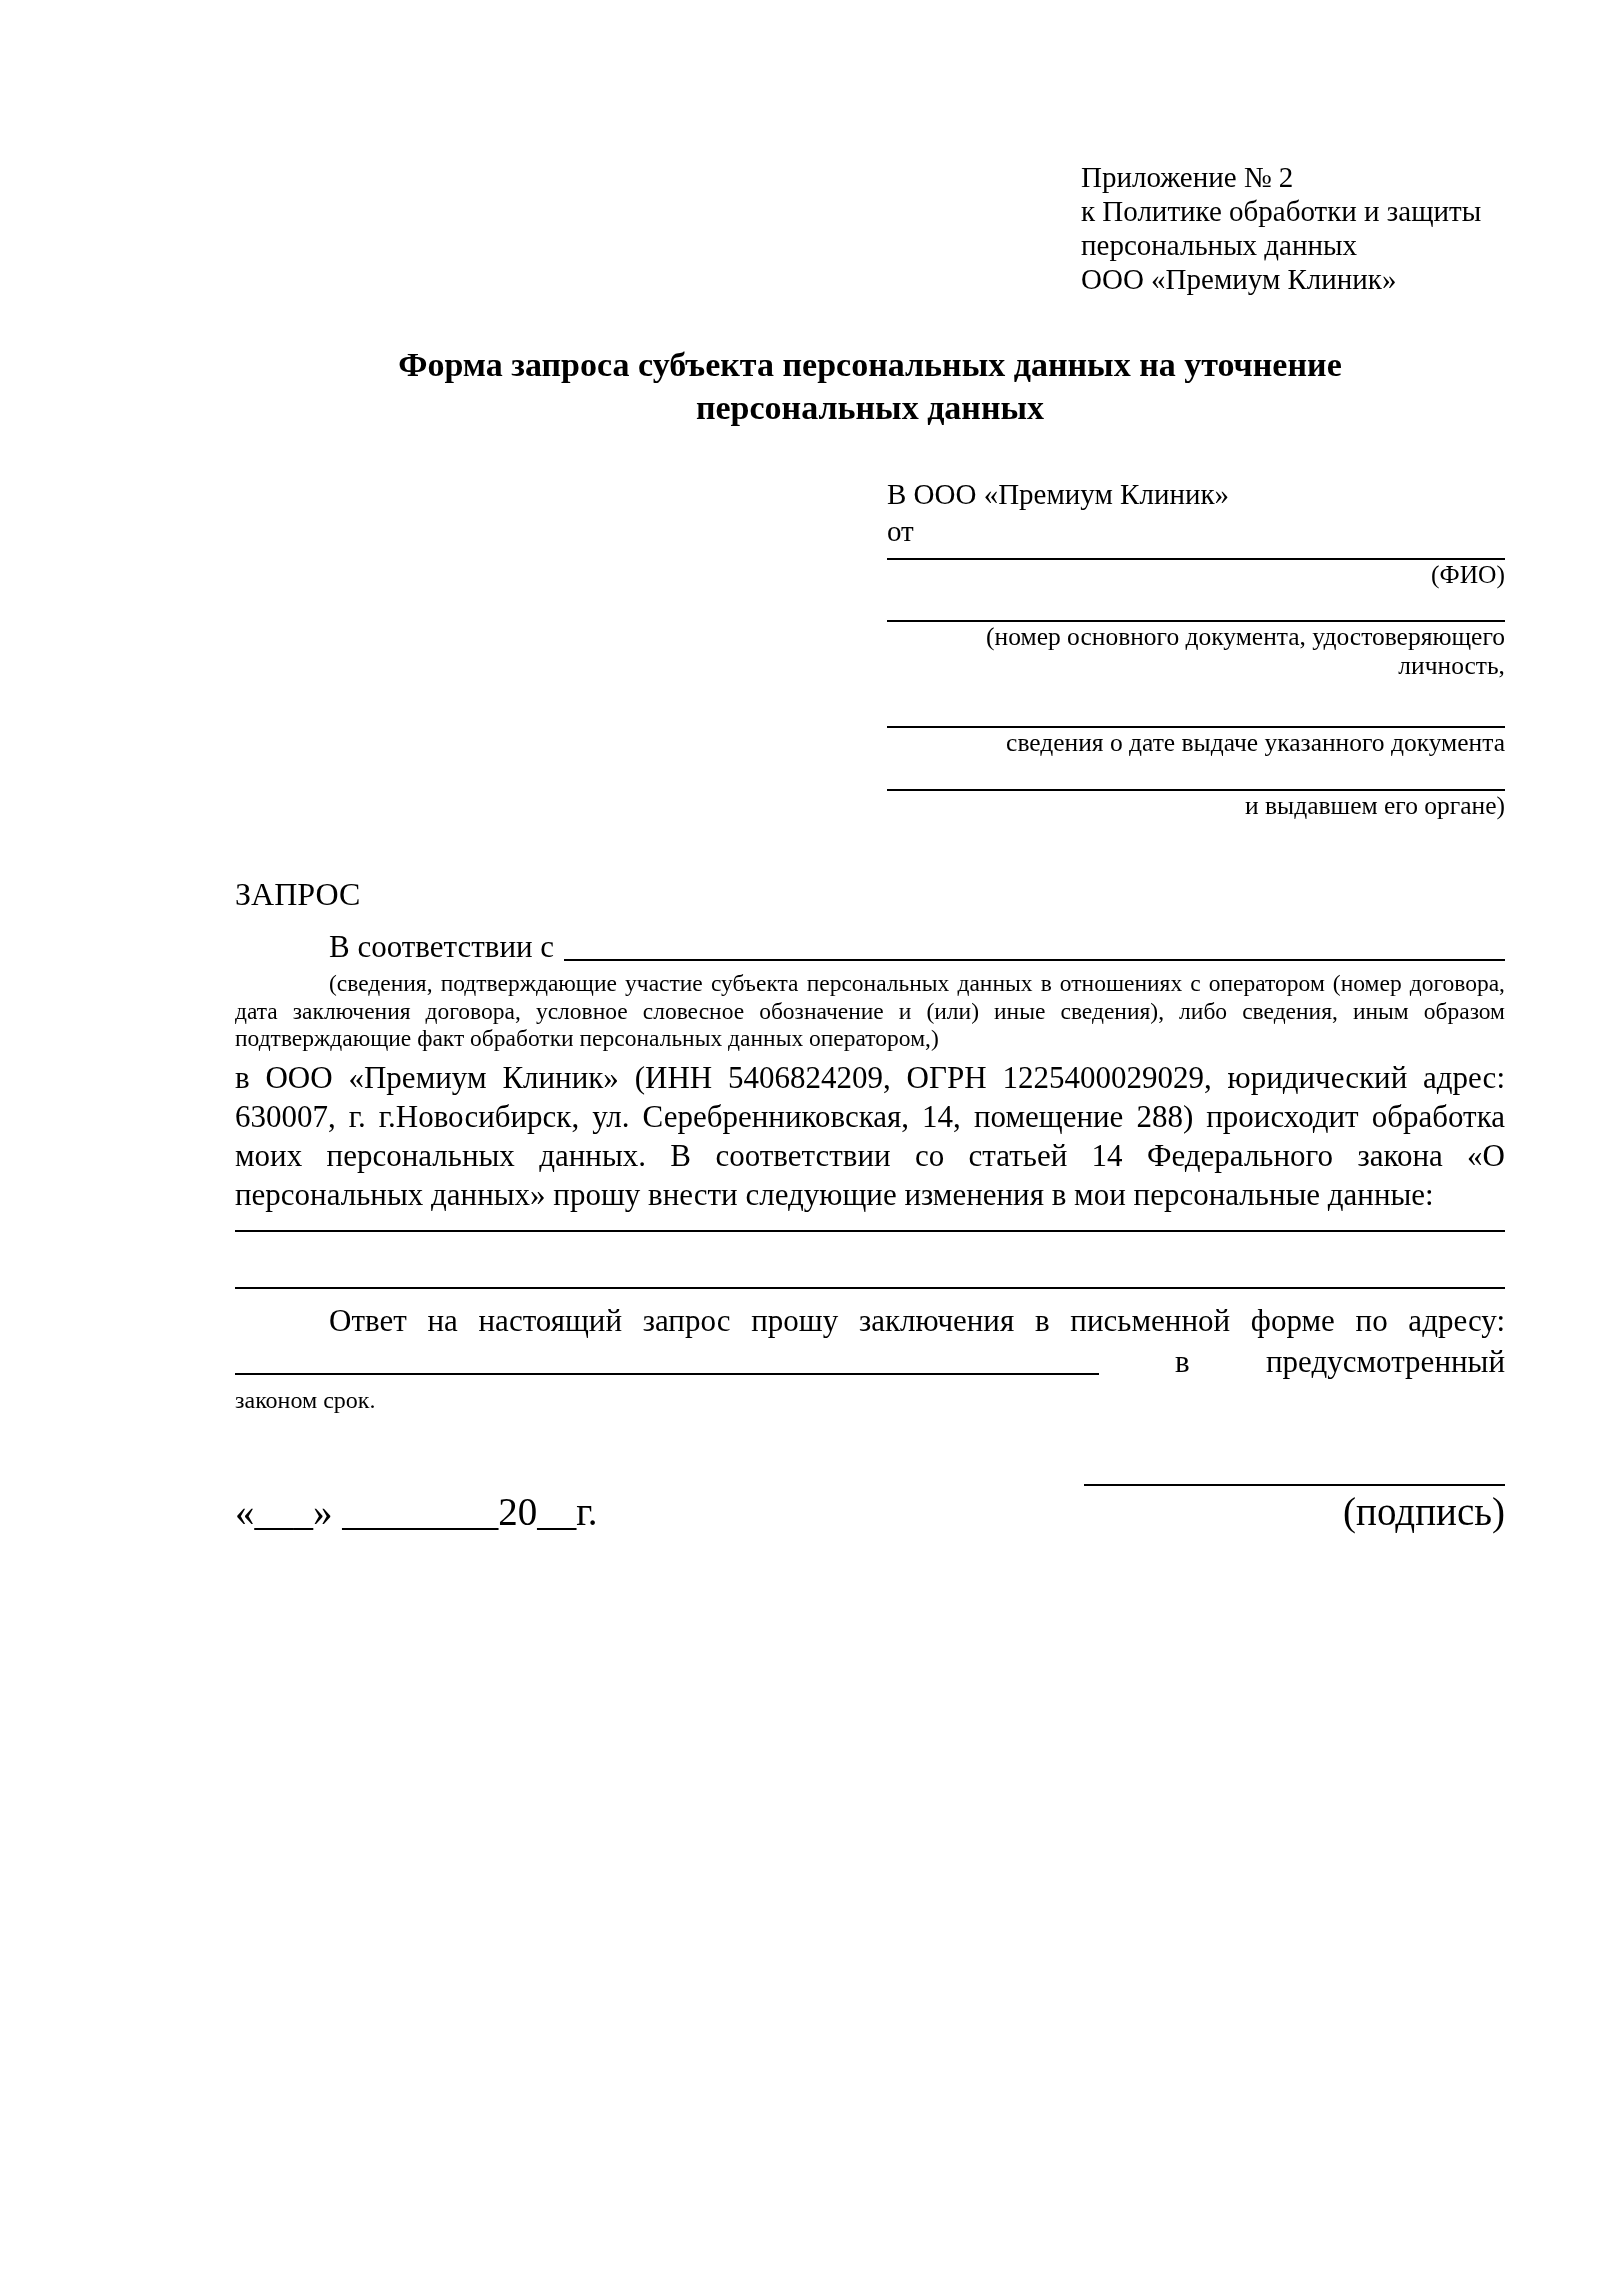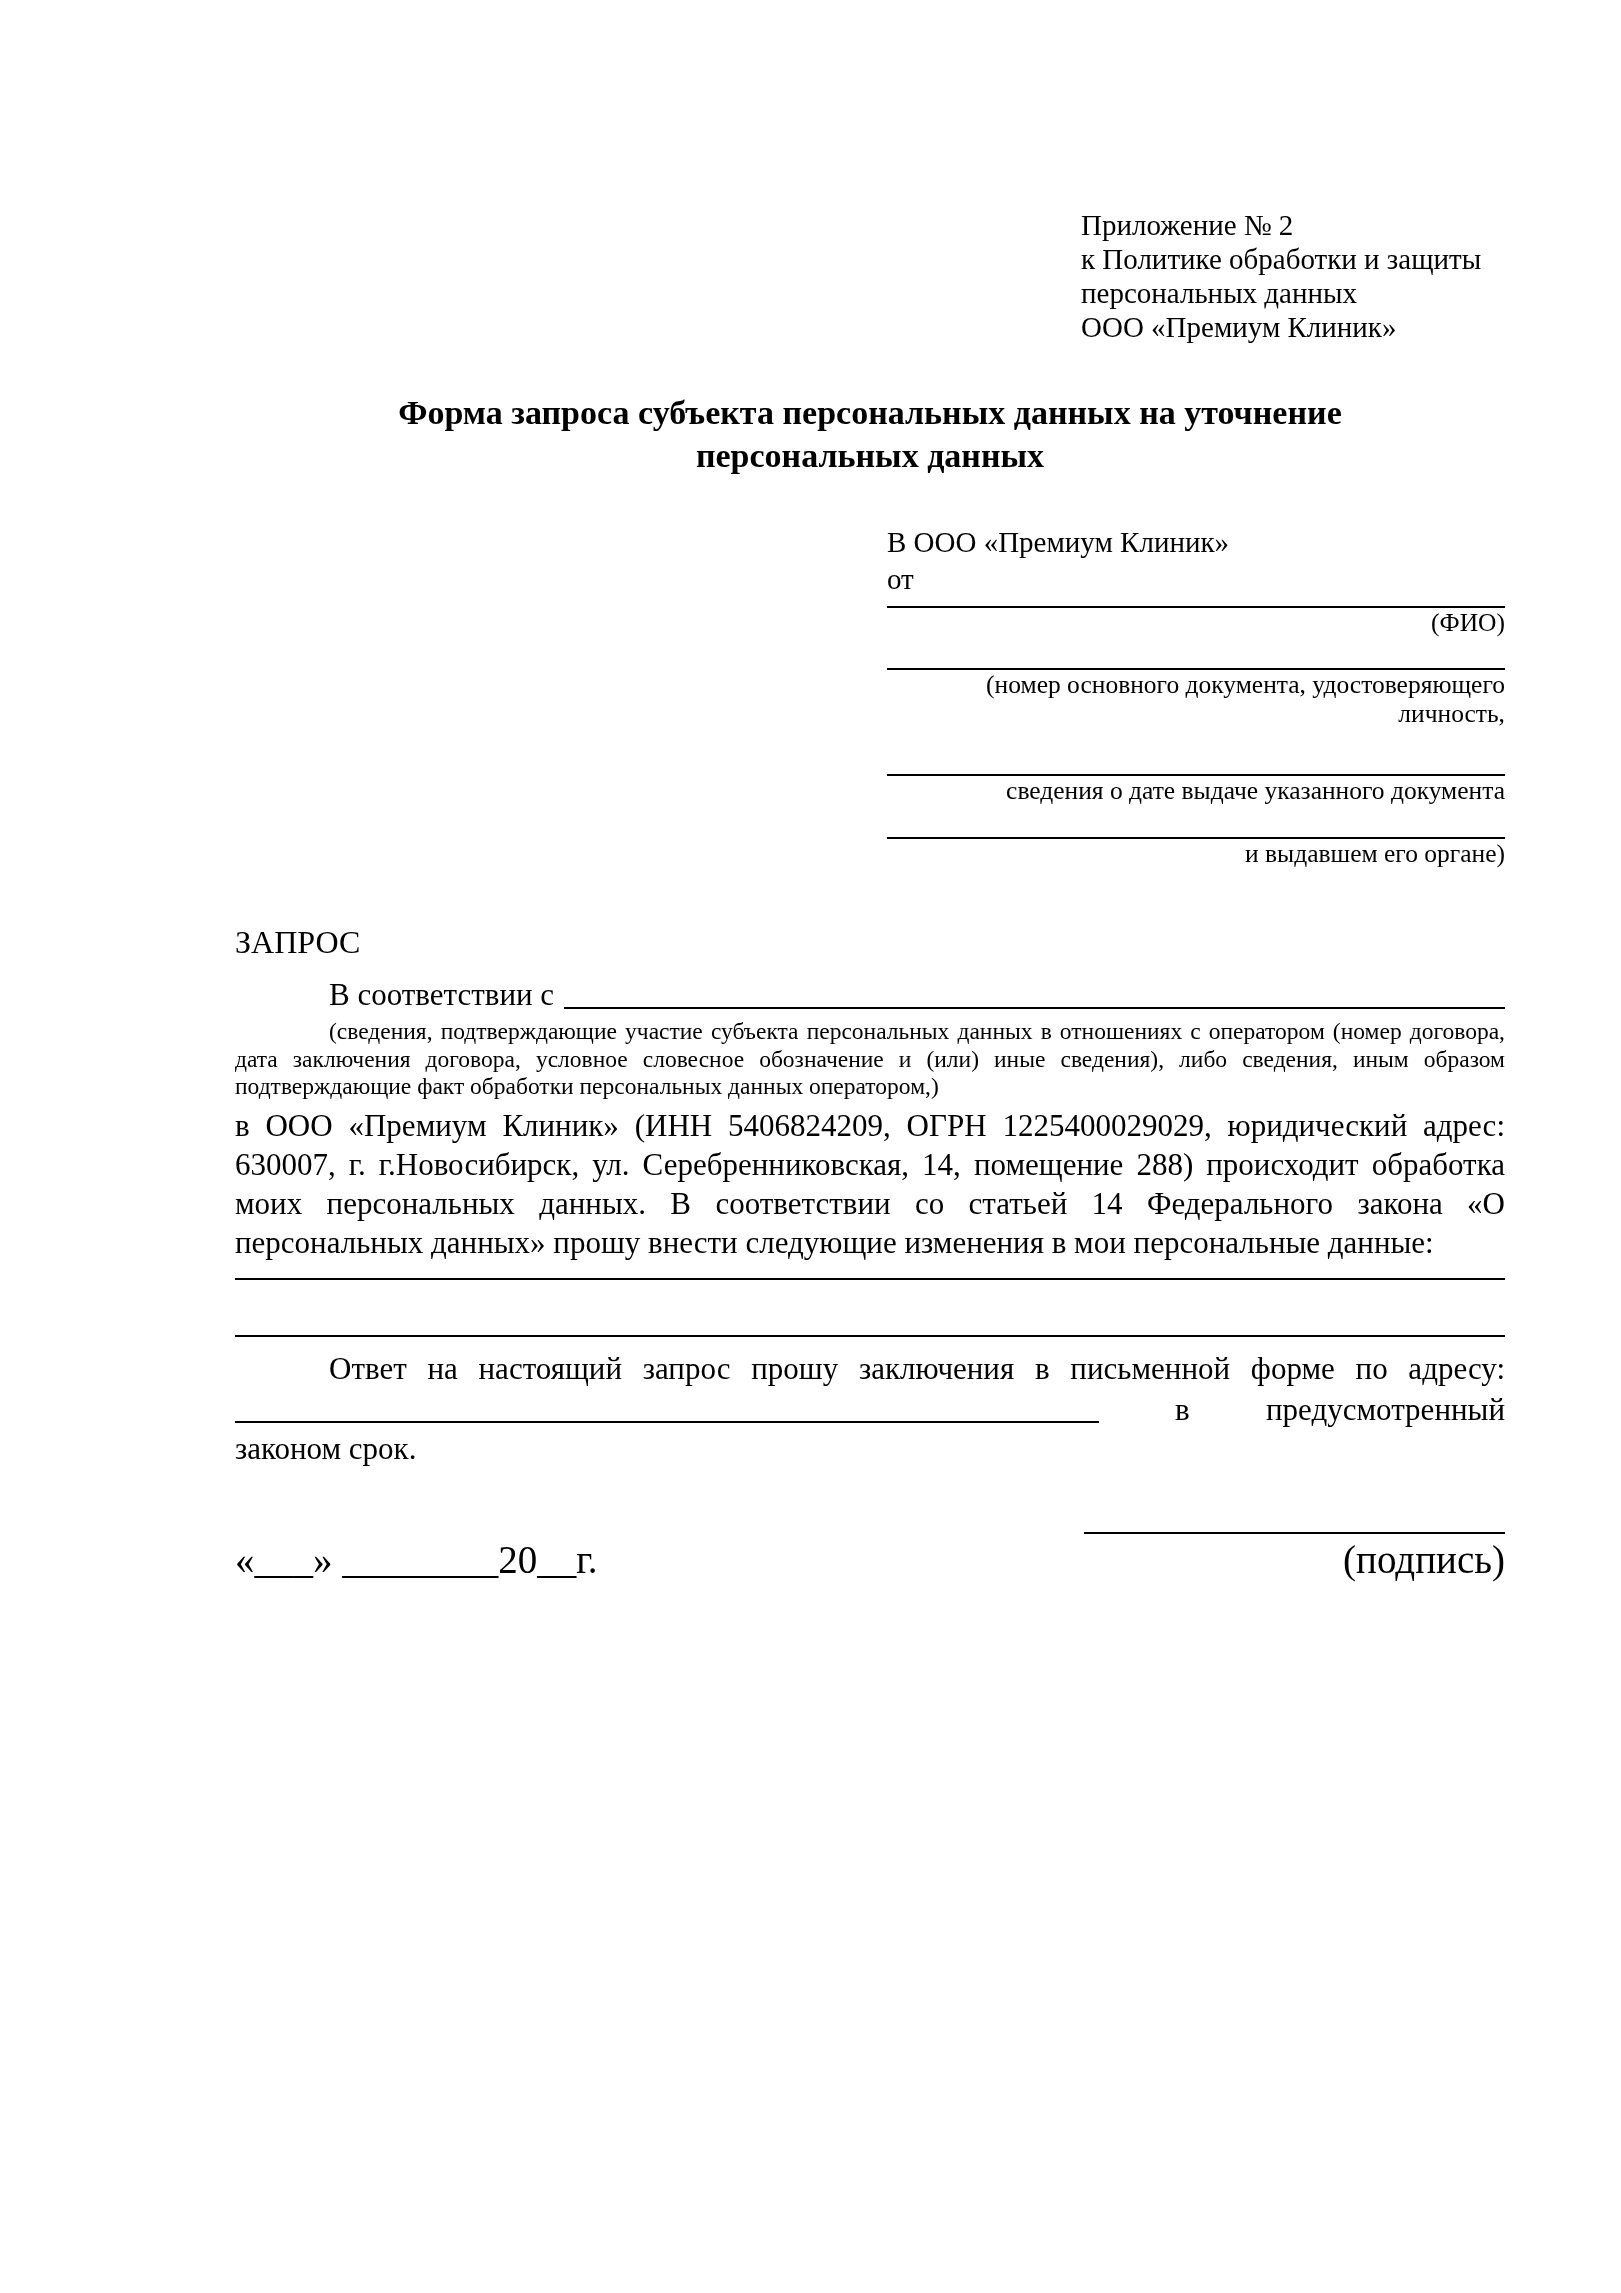--- a/index.html
+++ b/index.html
@@ -16,21 +16,20 @@
     font-family: "Liberation Serif", "DejaVu Serif", serif;
     box-sizing: border-box;
     padding: 160px 116px 0 235px;
     overflow: hidden;
   }
   
   .appendix {
     margin-left: 846px;
     font-size: 29px;
     line-height: 34px;
-    margin-top: 48px;
   }
   
   .doc-title {
     max-width: 1098px;
     margin: 47px auto 0 auto;
     text-align: center;
     font-weight: bold;
     font-size: 34px;
     line-height: 43px;
   }
@@ -110,21 +109,21 @@
     line-height: 39px;
     margin-top: 2px;
   }
   .addr-blank {
     width: 68%;
     height: 31px;
     border-bottom: 2px solid #000;
     margin-bottom: 5.9px;
   }
   .closing {
-    font-size: 31px;
+    font-size: 24px;
     line-height: 39px;
   }
   
   .bottom-row {
     display: flex;
     align-items: flex-end;
     margin-top: 33px;
     font-size: 39px;
     line-height: 39px;
   }

